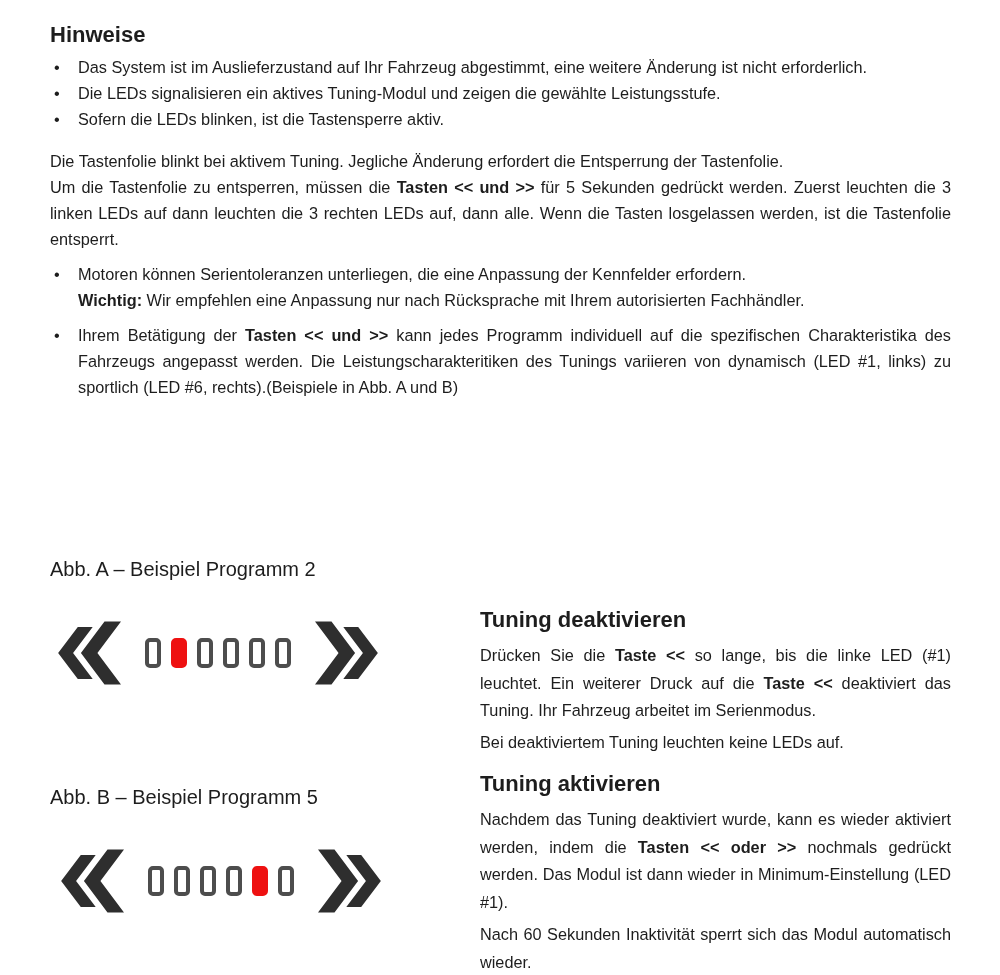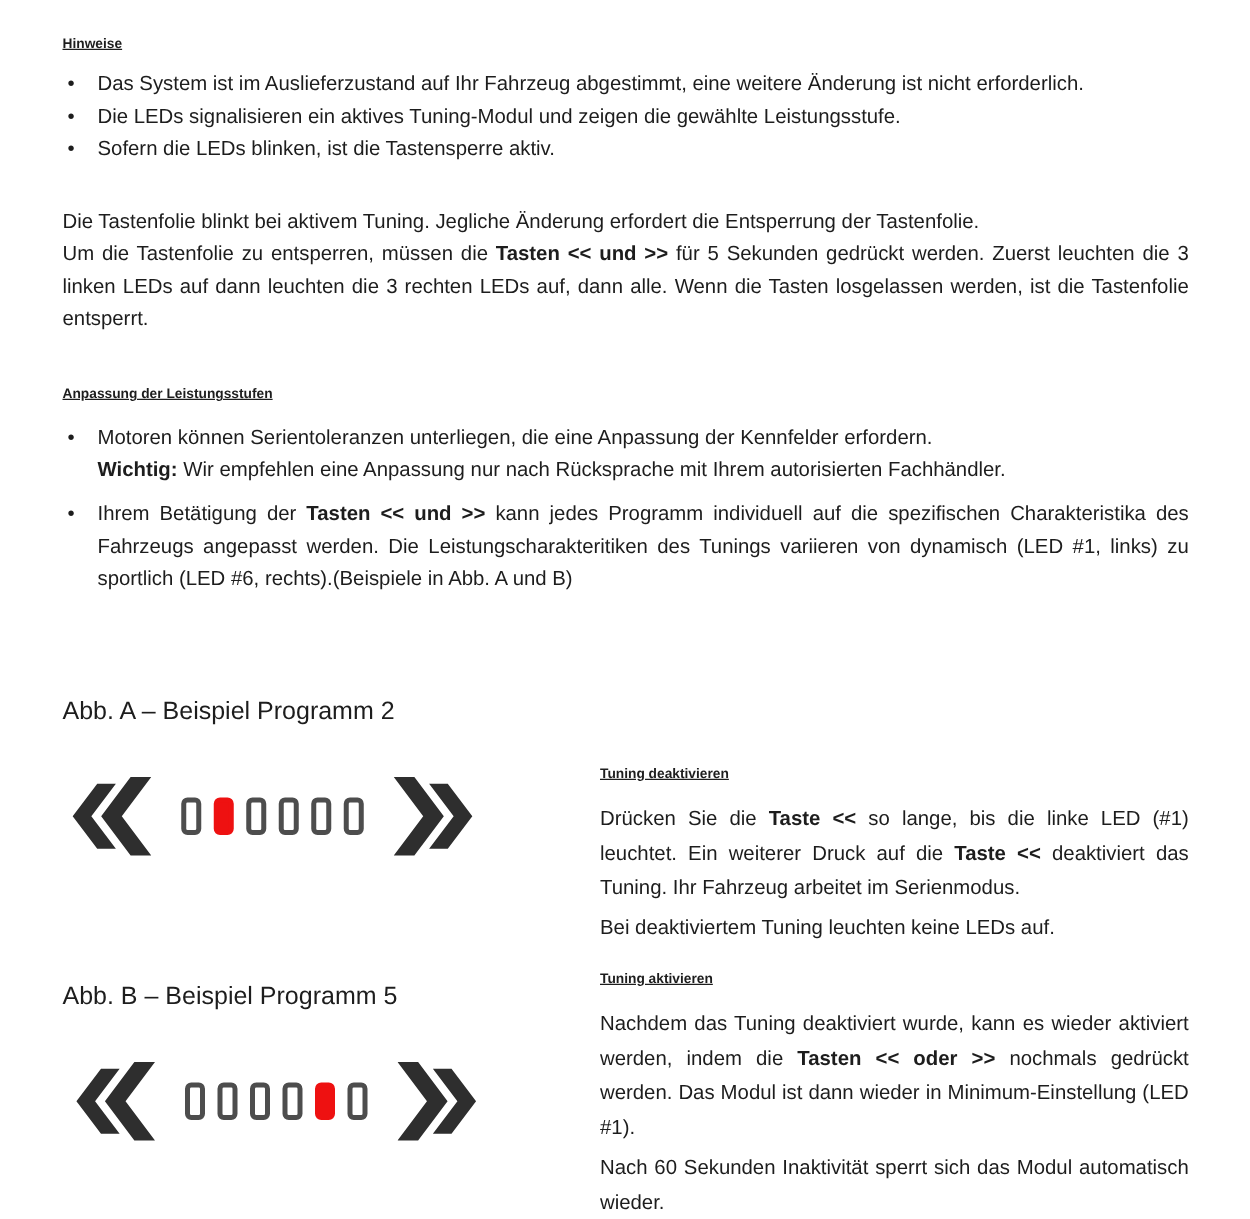--- a/index.html
+++ b/index.html
@@ -2,31 +2,31 @@
 <html lang="de" style="--text: #1d1d1d; --chevron: #2e2e2e; --led-on: #ee1111; --led-off-border: #4d4d4d;"><head>
 <meta charset="utf-8">
 <style>
   html,body{margin:0;padding:0;background:#fff;}
   .page{
     position:relative;width:1000px;height:975px;background:#fff;
     font-family:"Liberation Sans",sans-serif;color:var(--text,#1d1d1d);
     overflow:hidden;
   }
   p{margin:0;}
-  h3{margin:0;font-size:11px;line-height:26px;font-weight:700;text-decoration:underline;}
+  h3{margin:0;font-size:22px;line-height:26px;font-weight:700;}
   .b{font-weight:700;}
   .just{text-align:justify;}
 
   
   .main{position:absolute;left:50px;top:22px;width:901px;font-size:16.3px;line-height:26px;}
   .bullets{margin-top:6px;}
   .bullet{display:flex;}
   .bullet .mark{flex:none;width:28px;padding-left:4px;box-sizing:border-box;}
   .h-entsperren{margin-top:20px;}
-  .p-ent1{margin-top:32px;}
+  .p-ent1{margin-top:16px;}
   .h-anpassung{margin-top:34px;}
   .bullet-b1{margin-top:9px;}
   .bullet-b2{margin-top:9px;}
 
   
   .fig-label{position:absolute;font-size:20px;line-height:26px;}
   .figa-label{left:50px;top:556px;}
   .figb-label{left:50px;top:784px;}
   .fig{position:absolute;display:flex;align-items:center;}
   .figa{left:55px;top:618px;}
@@ -68,21 +68,20 @@
       </div>
       <div class="bullet">
         <span class="mark">•</span>
         <p style="flex:1">Sofern die LEDs blinken, ist die Tastensperre aktiv.</p>
       </div>
     </div>
 
     <p class="p-ent1 just">Die Tastenfolie blinkt bei aktivem Tuning. Jegliche Änderung erfordert die Entsperrung der Tastenfolie.</p>
     <p class="just"><span>Um die Tastenfolie zu entsperren, müssen die </span><span class="b">Tasten &lt;&lt; und &gt;&gt;</span><span> für 5 Sekunden gedrückt werden. Zuerst leuchten die 3 linken LEDs auf dann leuchten die 3 rechten LEDs auf, dann alle. Wenn die Tasten losgelassen werden, ist die Tastenfolie entsperrt.</span></p>
 
-    <h3 class="h-anpassung">Anpassung der Leistungsstufen</h3>
     <div class="bullet bullet-b1">
       <span class="mark">•</span>
       <div style="flex:1">
         <p>Motoren können Serientoleranzen unterliegen, die eine Anpassung der Kennfelder erfordern.</p>
         <p><span class="b">Wichtig:</span><span> Wir empfehlen eine Anpassung nur nach Rücksprache mit Ihrem autorisierten Fachhändler.</span></p>
       </div>
     </div>
     <div class="bullet bullet-b2">
       <span class="mark">•</span>
       <p class="just" style="flex:1"><span>Ihrem Betätigung der </span><span class="b">Tasten &lt;&lt; und &gt;&gt;</span><span> kann jedes Programm individuell auf die spezifischen Charakteristika des Fahrzeugs angepasst werden. Die Leistungscharakteritiken des Tunings variieren von dynamisch (LED #1, links) zu sportlich (LED #6, rechts).(Beispiele in Abb. A und B)</span></p>

